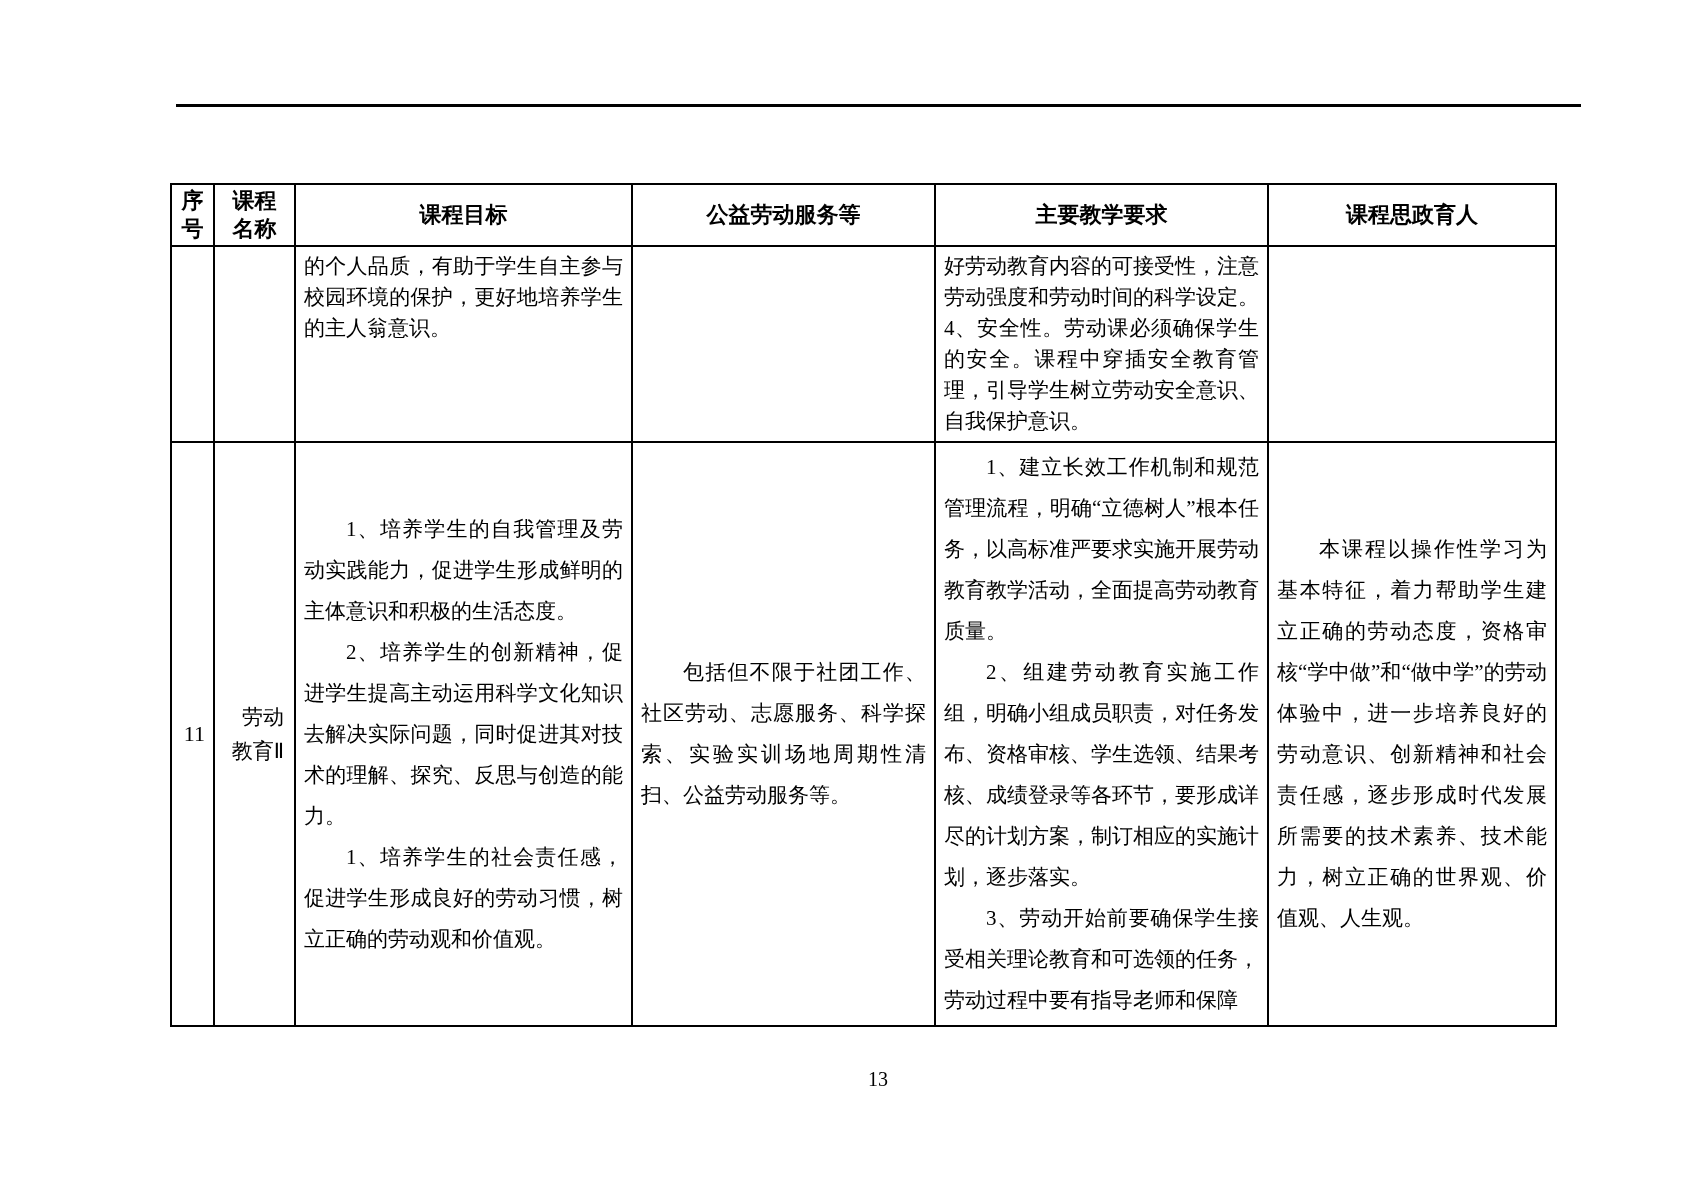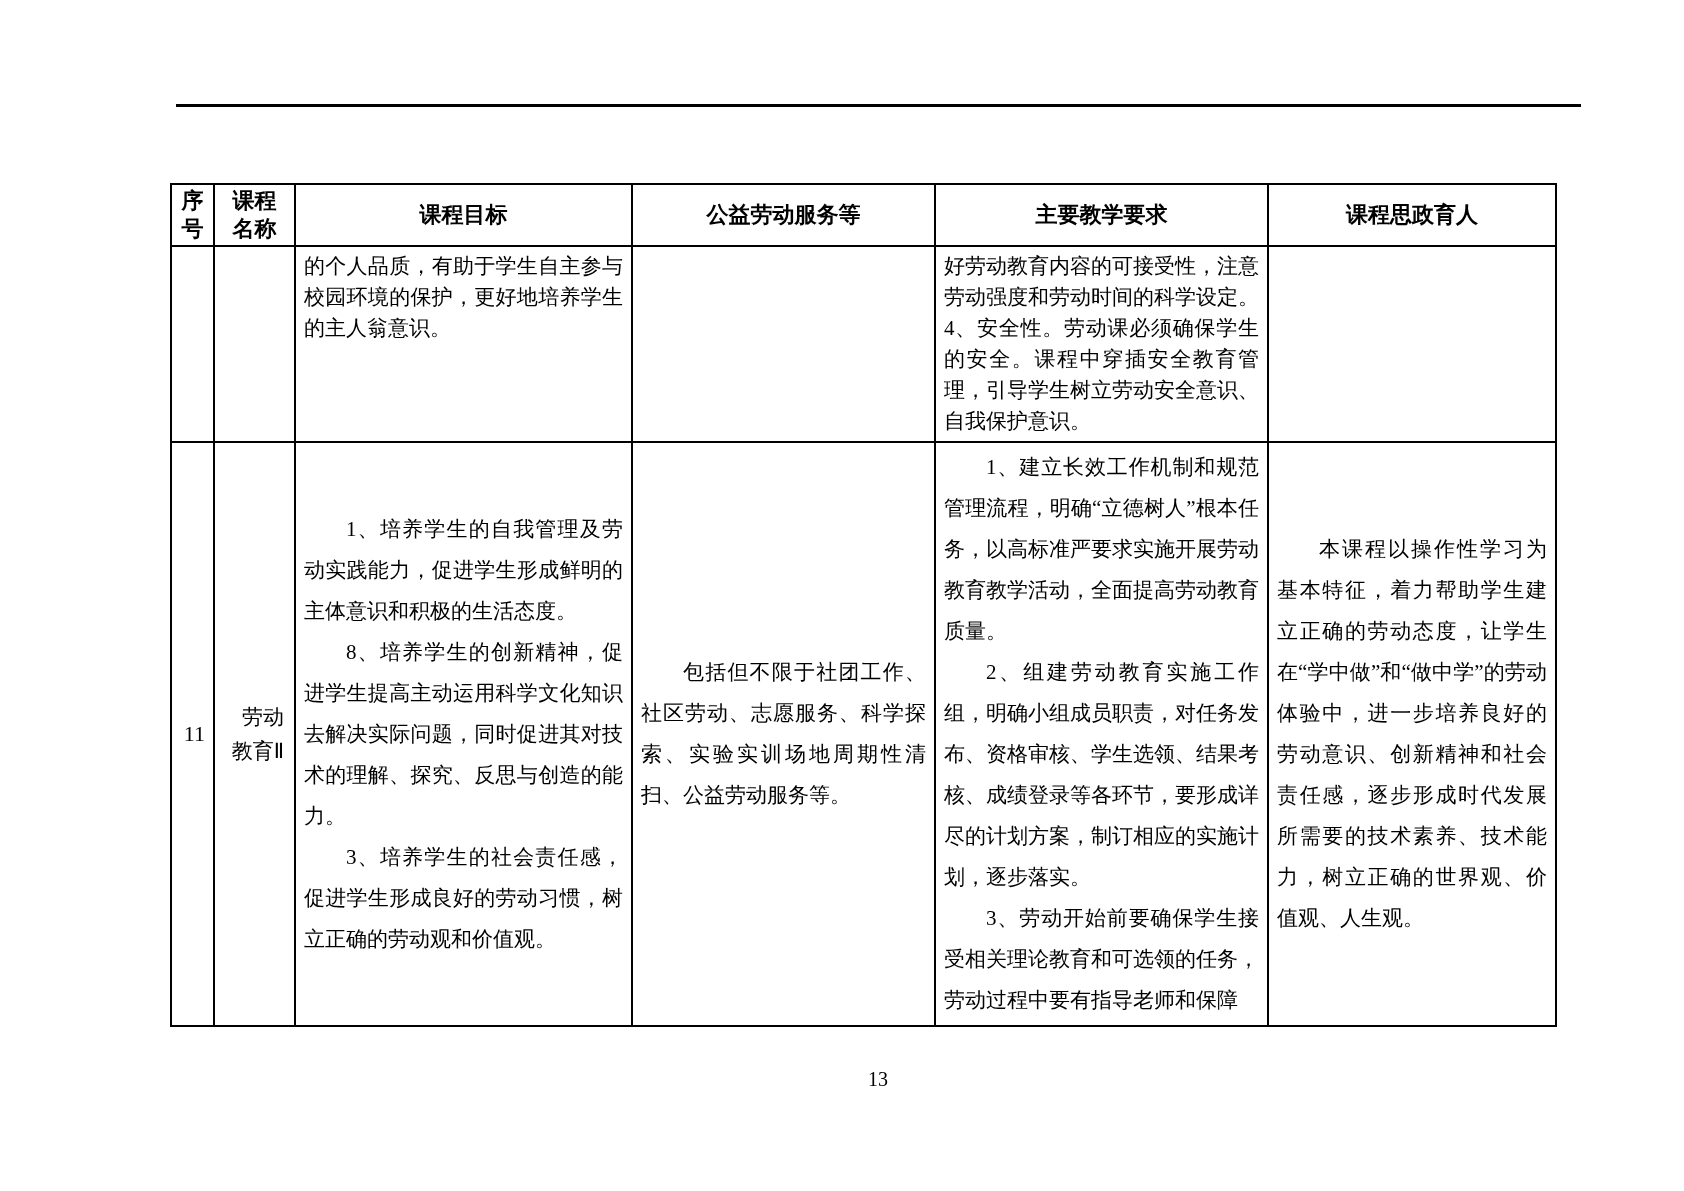--- a/index.html
+++ b/index.html
@@ -118,33 +118,33 @@
           <p>好劳动教育内容的可接受性，注意劳动强度和劳动时间的科学设定。</p>
           <p>4、安全性。劳动课必须确保学生的安全。课程中穿插安全教育管理，引导学生树立劳动安全意识、自我保护意识。</p>
         </td>
         <td></td>
       </tr>
       <tr class="row-main">
         <td class="seq-cell">11</td>
         <td class="name-cell">劳动教育Ⅱ</td>
         <td>
           <p class="indent">1、培养学生的自我管理及劳动实践能力，促进学生形成鲜明的主体意识和积极的生活态度。</p>
-          <p class="indent">8、培养学生的创新精神，促进学生提高主动运用科学文化知识去解决实际问题，同时促进其对技术的理解、探究、反思与创造的能力。</p>
-          <p class="indent">3、培养学生的社会责任感，促进学生形成良好的劳动习惯，树立正确的劳动观和价值观。</p>
+          <p class="indent">2、培养学生的创新精神，促进学生提高主动运用科学文化知识去解决实际问题，同时促进其对技术的理解、探究、反思与创造的能力。</p>
+          <p class="indent">1、培养学生的社会责任感，促进学生形成良好的劳动习惯，树立正确的劳动观和价值观。</p>
         </td>
         <td>
           <p class="indent">包括但不限于社团工作、社区劳动、志愿服务、科学探索、实验实训场地周期性清扫、公益劳动服务等。</p>
         </td>
         <td class="v-top">
           <p class="indent">1、建立长效工作机制和规范管理流程，明确“立德树人”根本任务，以高标准严要求实施开展劳动教育教学活动，全面提高劳动教育质量。</p>
           <p class="indent">2、组建劳动教育实施工作组，明确小组成员职责，对任务发布、资格审核、学生选领、结果考核、成绩登录等各环节，要形成详尽的计划方案，制订相应的实施计划，逐步落实。</p>
           <p class="indent">3、劳动开始前要确保学生接受相关理论教育和可选领的任务，劳动过程中要有指导老师和保障</p>
         </td>
         <td>
-          <p class="indent">本课程以操作性学习为基本特征，着力帮助学生建立正确的劳动态度，让学生在“学中做”和“做中学”的劳动体验中，进一步培养良好的劳动意识、创新精神和社会责任感，逐步形成时代发展所需要的技术素养、技术能力，树立正确的世界观、价值观、人生观。</p>
+          <p class="indent">本课程以操作性学习为基本特征，着力帮助学生建立正确的劳动态度，资格审核“学中做”和“做中学”的劳动体验中，进一步培养良好的劳动意识、创新精神和社会责任感，逐步形成时代发展所需要的技术素养、技术能力，树立正确的世界观、价值观、人生观。</p>
         </td>
       </tr>
     </tbody>
   </table>
 
   <div class="page-number">13</div>
 
 </div>
 
 </body></html>

